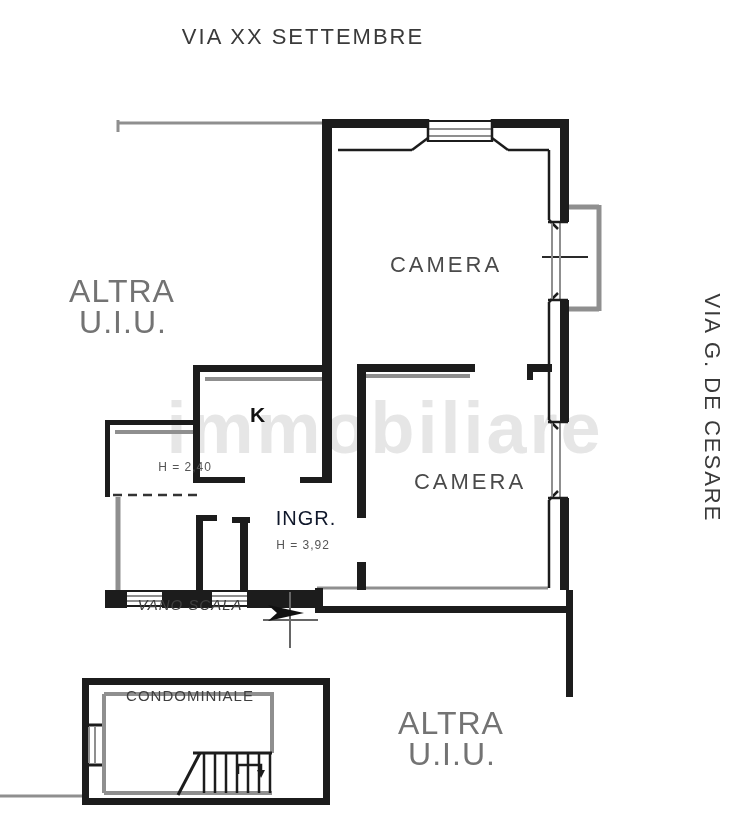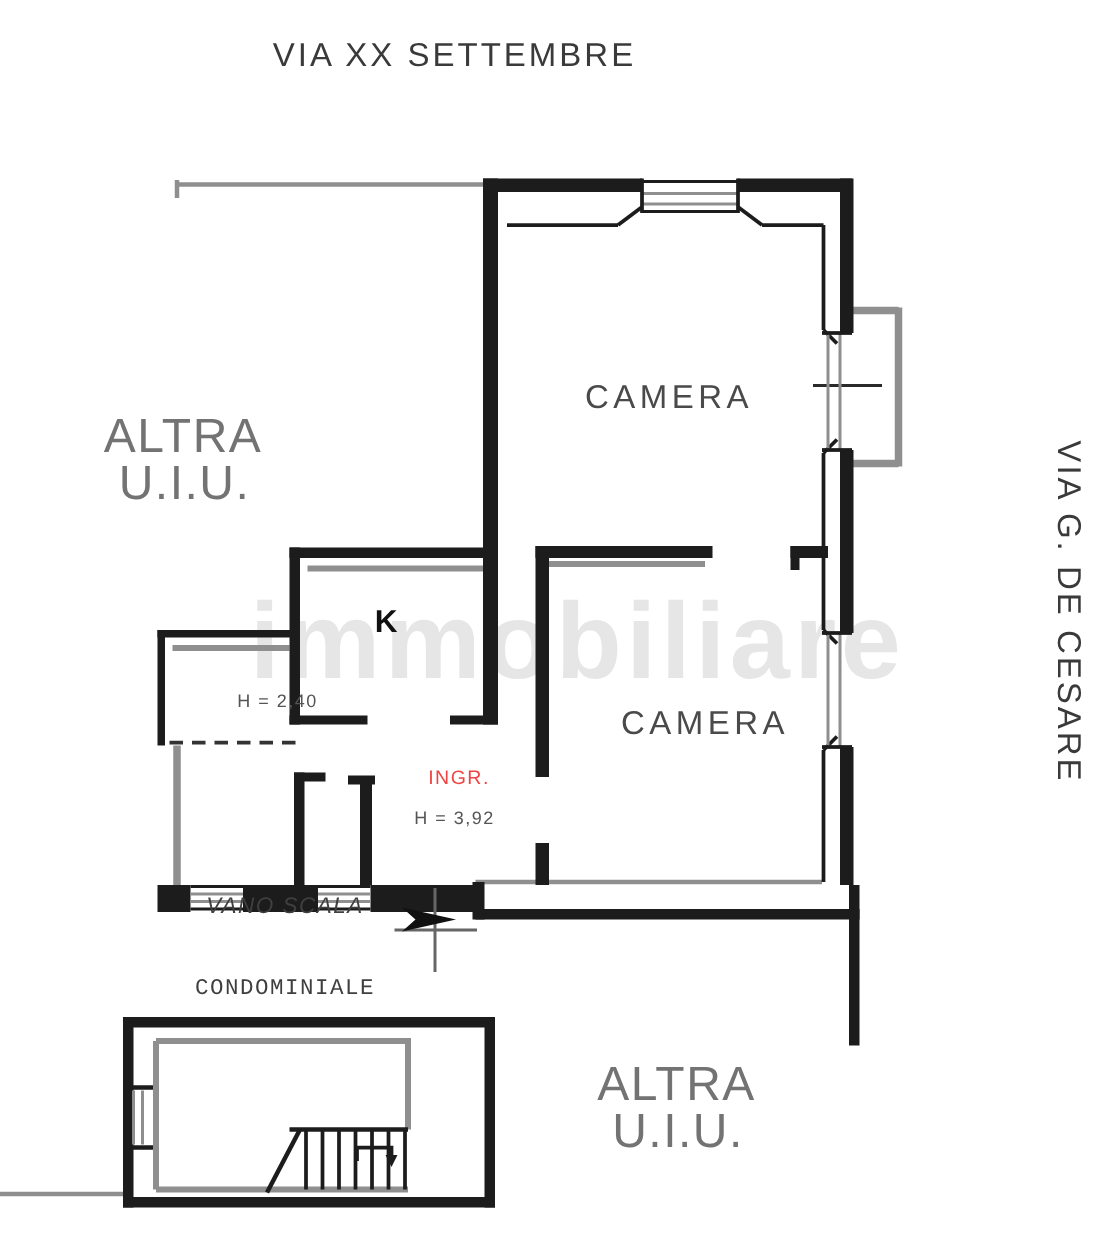--- a/index.html
+++ b/index.html
@@ -10,21 +10,21 @@
              font-family:"Liberation Sans",sans-serif;white-space:nowrap;}
   svg{position:absolute;left:0;top:0;z-index:1;}
   .label{position:absolute;z-index:2;transform:translate(-50%,-50%);white-space:nowrap;
          color:#3c3c3c;}
   .street{font-size:22px;letter-spacing:2px;color:#3a3a3a;}
   .street-right{transform:translate(-50%,-50%) rotate(90deg);}
   .unit{font-size:32px;letter-spacing:1px;color:#737373;}
   .room{font-size:22px;letter-spacing:3px;color:#4a4a4a;}
   .kitchen{font-size:21px;font-weight:bold;letter-spacing:1px;color:#111;}
   .small{font-size:12px;color:#555;letter-spacing:1px;}
-  .ingr{font-size:13px;letter-spacing:1px;color:#ef4444;}
+  .ingr{font-size:20px;letter-spacing:1px;color:#0f172a;}
   .stair{font-size:15px;letter-spacing:1px;color:#3f3f3f;}
 </style>
 </head>
 <body>
 
 <div id="stage">
 
   <div class="watermark" style="left:385px;top:428px;">immobiliare</div>
 
   <svg width="746" height="824" viewBox="0 0 746 824">
@@ -182,18 +182,18 @@
   <div class="label room" style="left:470px;top:482px;">CAMERA</div>
 
   <div class="label kitchen" style="left:258px;top:415px;">K</div>
 
   <div class="label small" style="left:153px;top:467px;margin-left:32px;">H = 2,40</div>
 
   <div class="label ingr" style="left:306px;top:518px;">INGR.</div>
   <div class="label small" style="left:303px;top:545px;">H = 3,92</div>
 
   <div class="label stair" style="left:190px;top:604px;font-style:italic;">VANO SCALA</div>
-  <div class="label stair" style="left:190px;top:659px;font-family:Liberation Mono, monospace;">CONDOMINIALE</div>
+  <div class="label stair" style="left:190px;top:695px;">CONDOMINIALE</div>
 
   <div class="label unit" style="left:451px;top:723px;">ALTRA</div>
   <div class="label unit" style="left:452px;top:754px;">U.I.U.</div>
 
 </div>
 
 </body></html>

